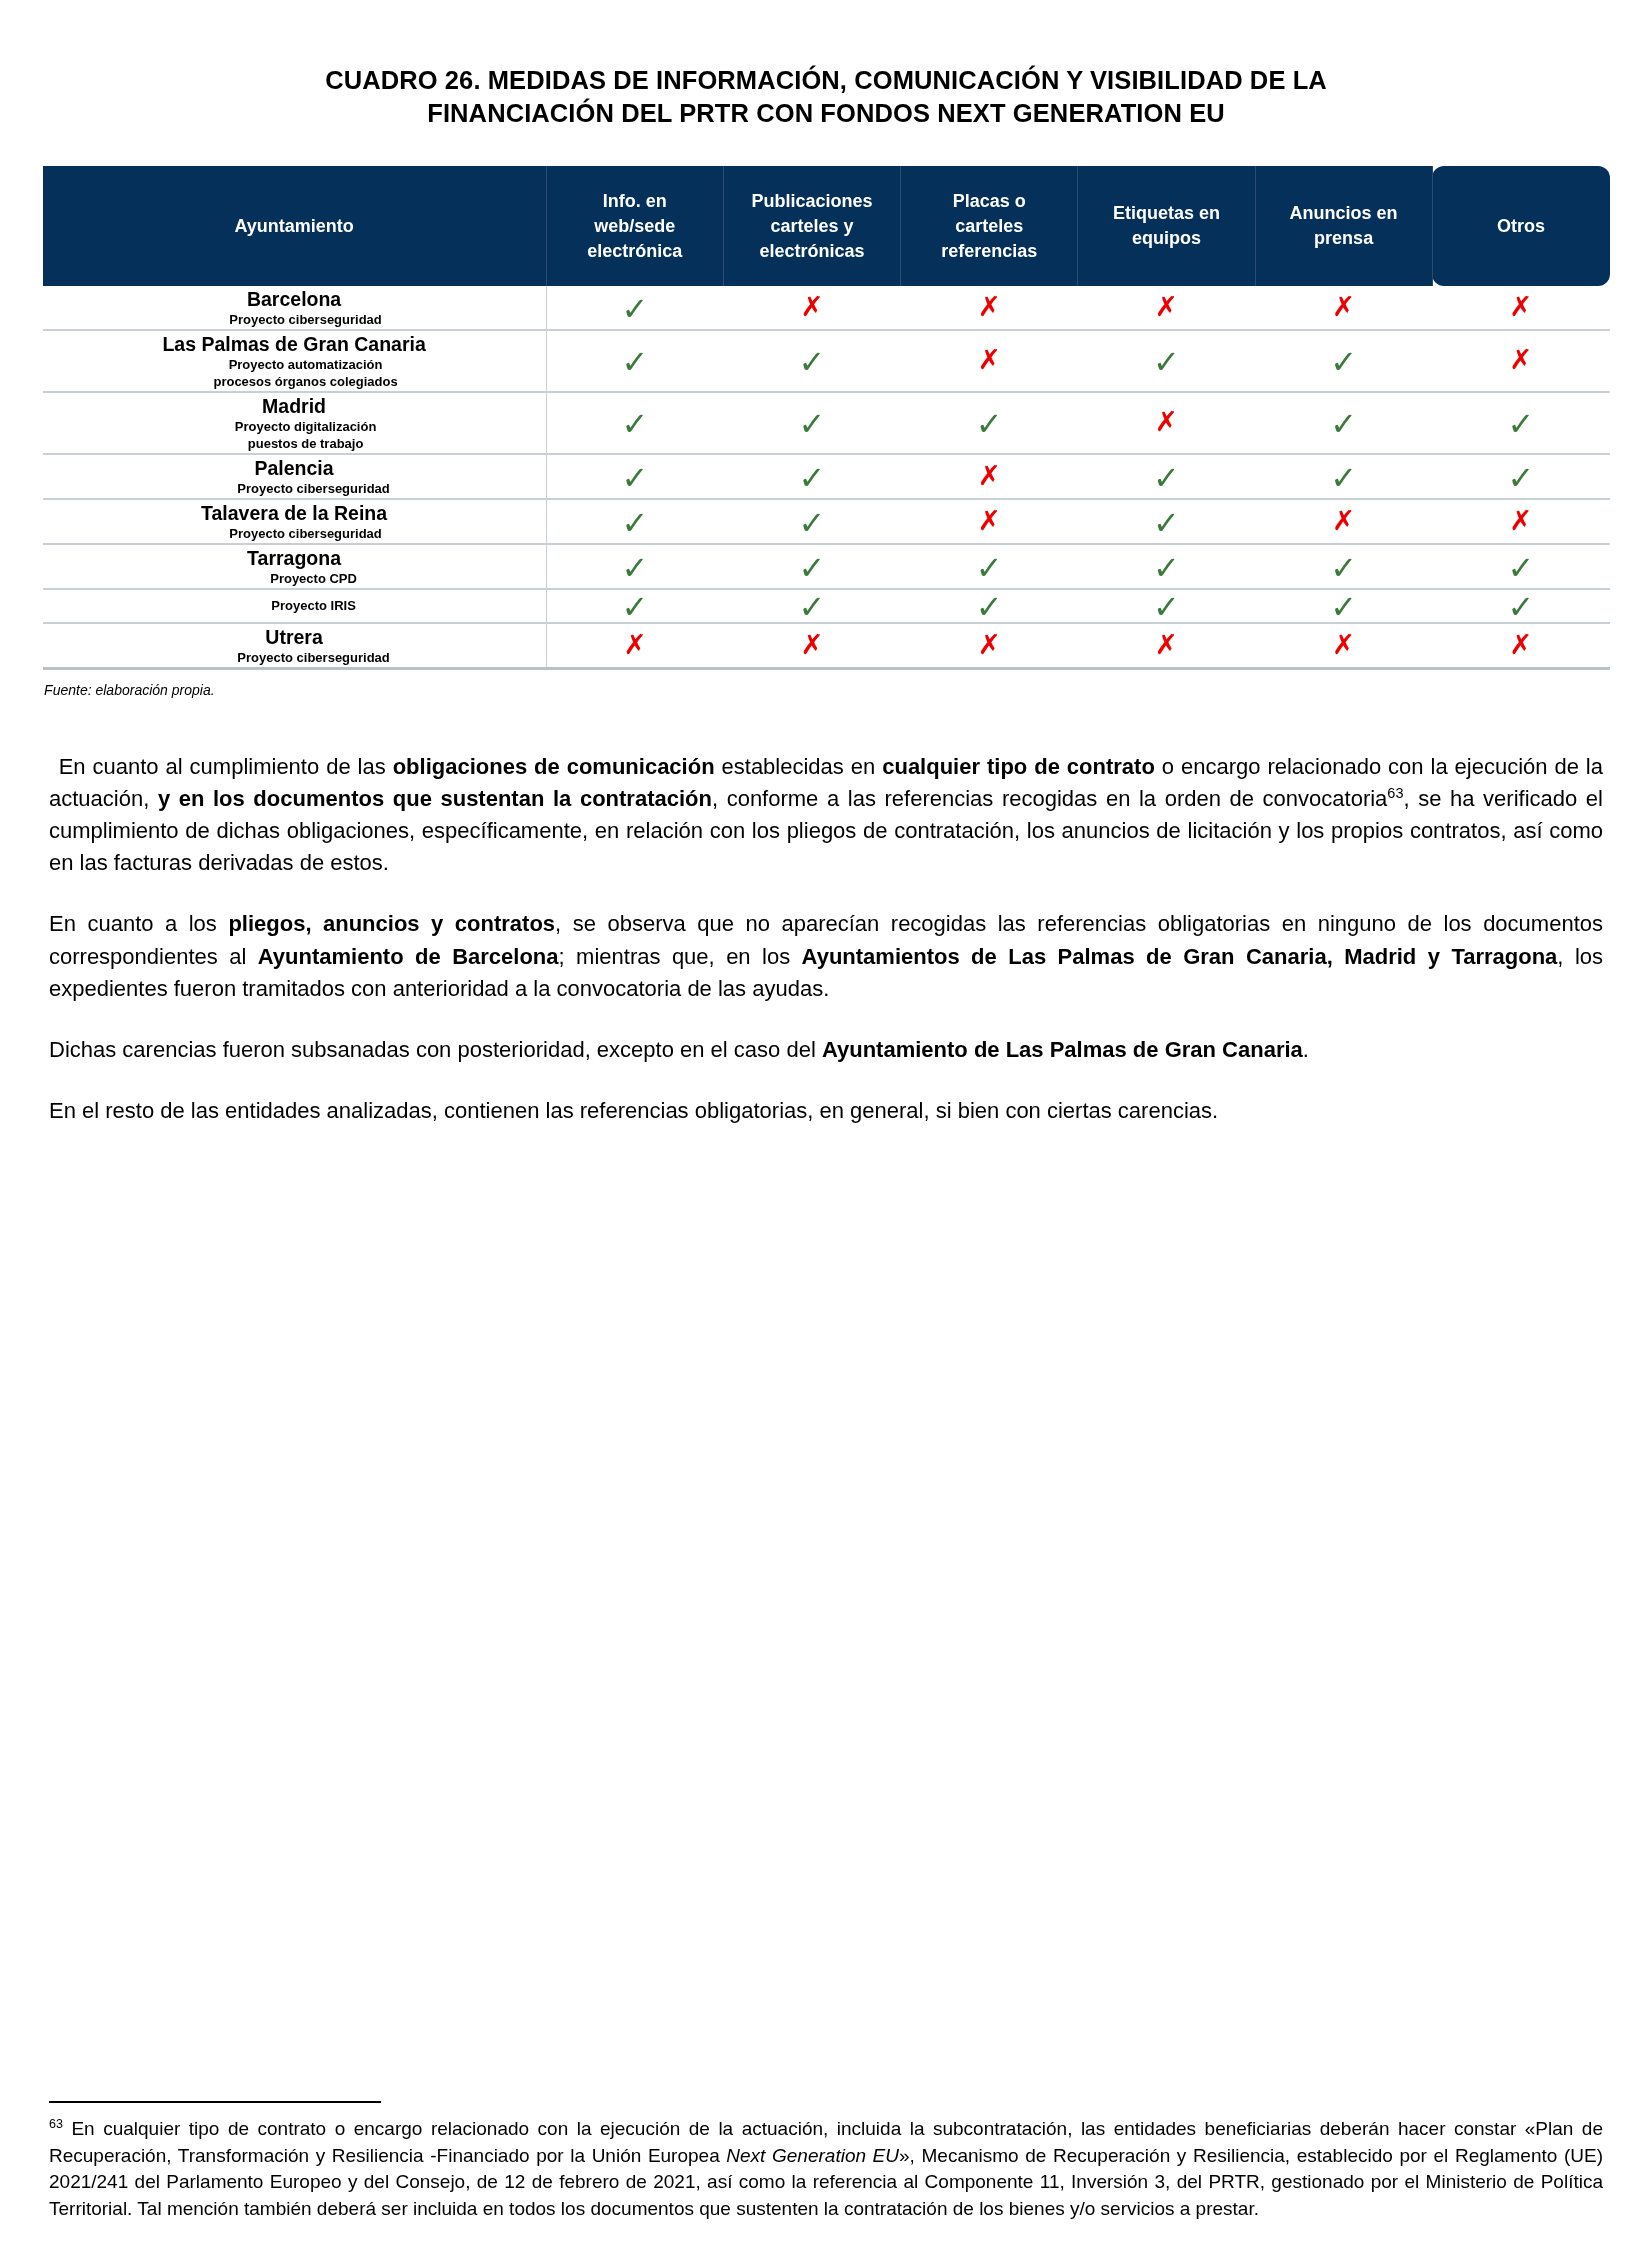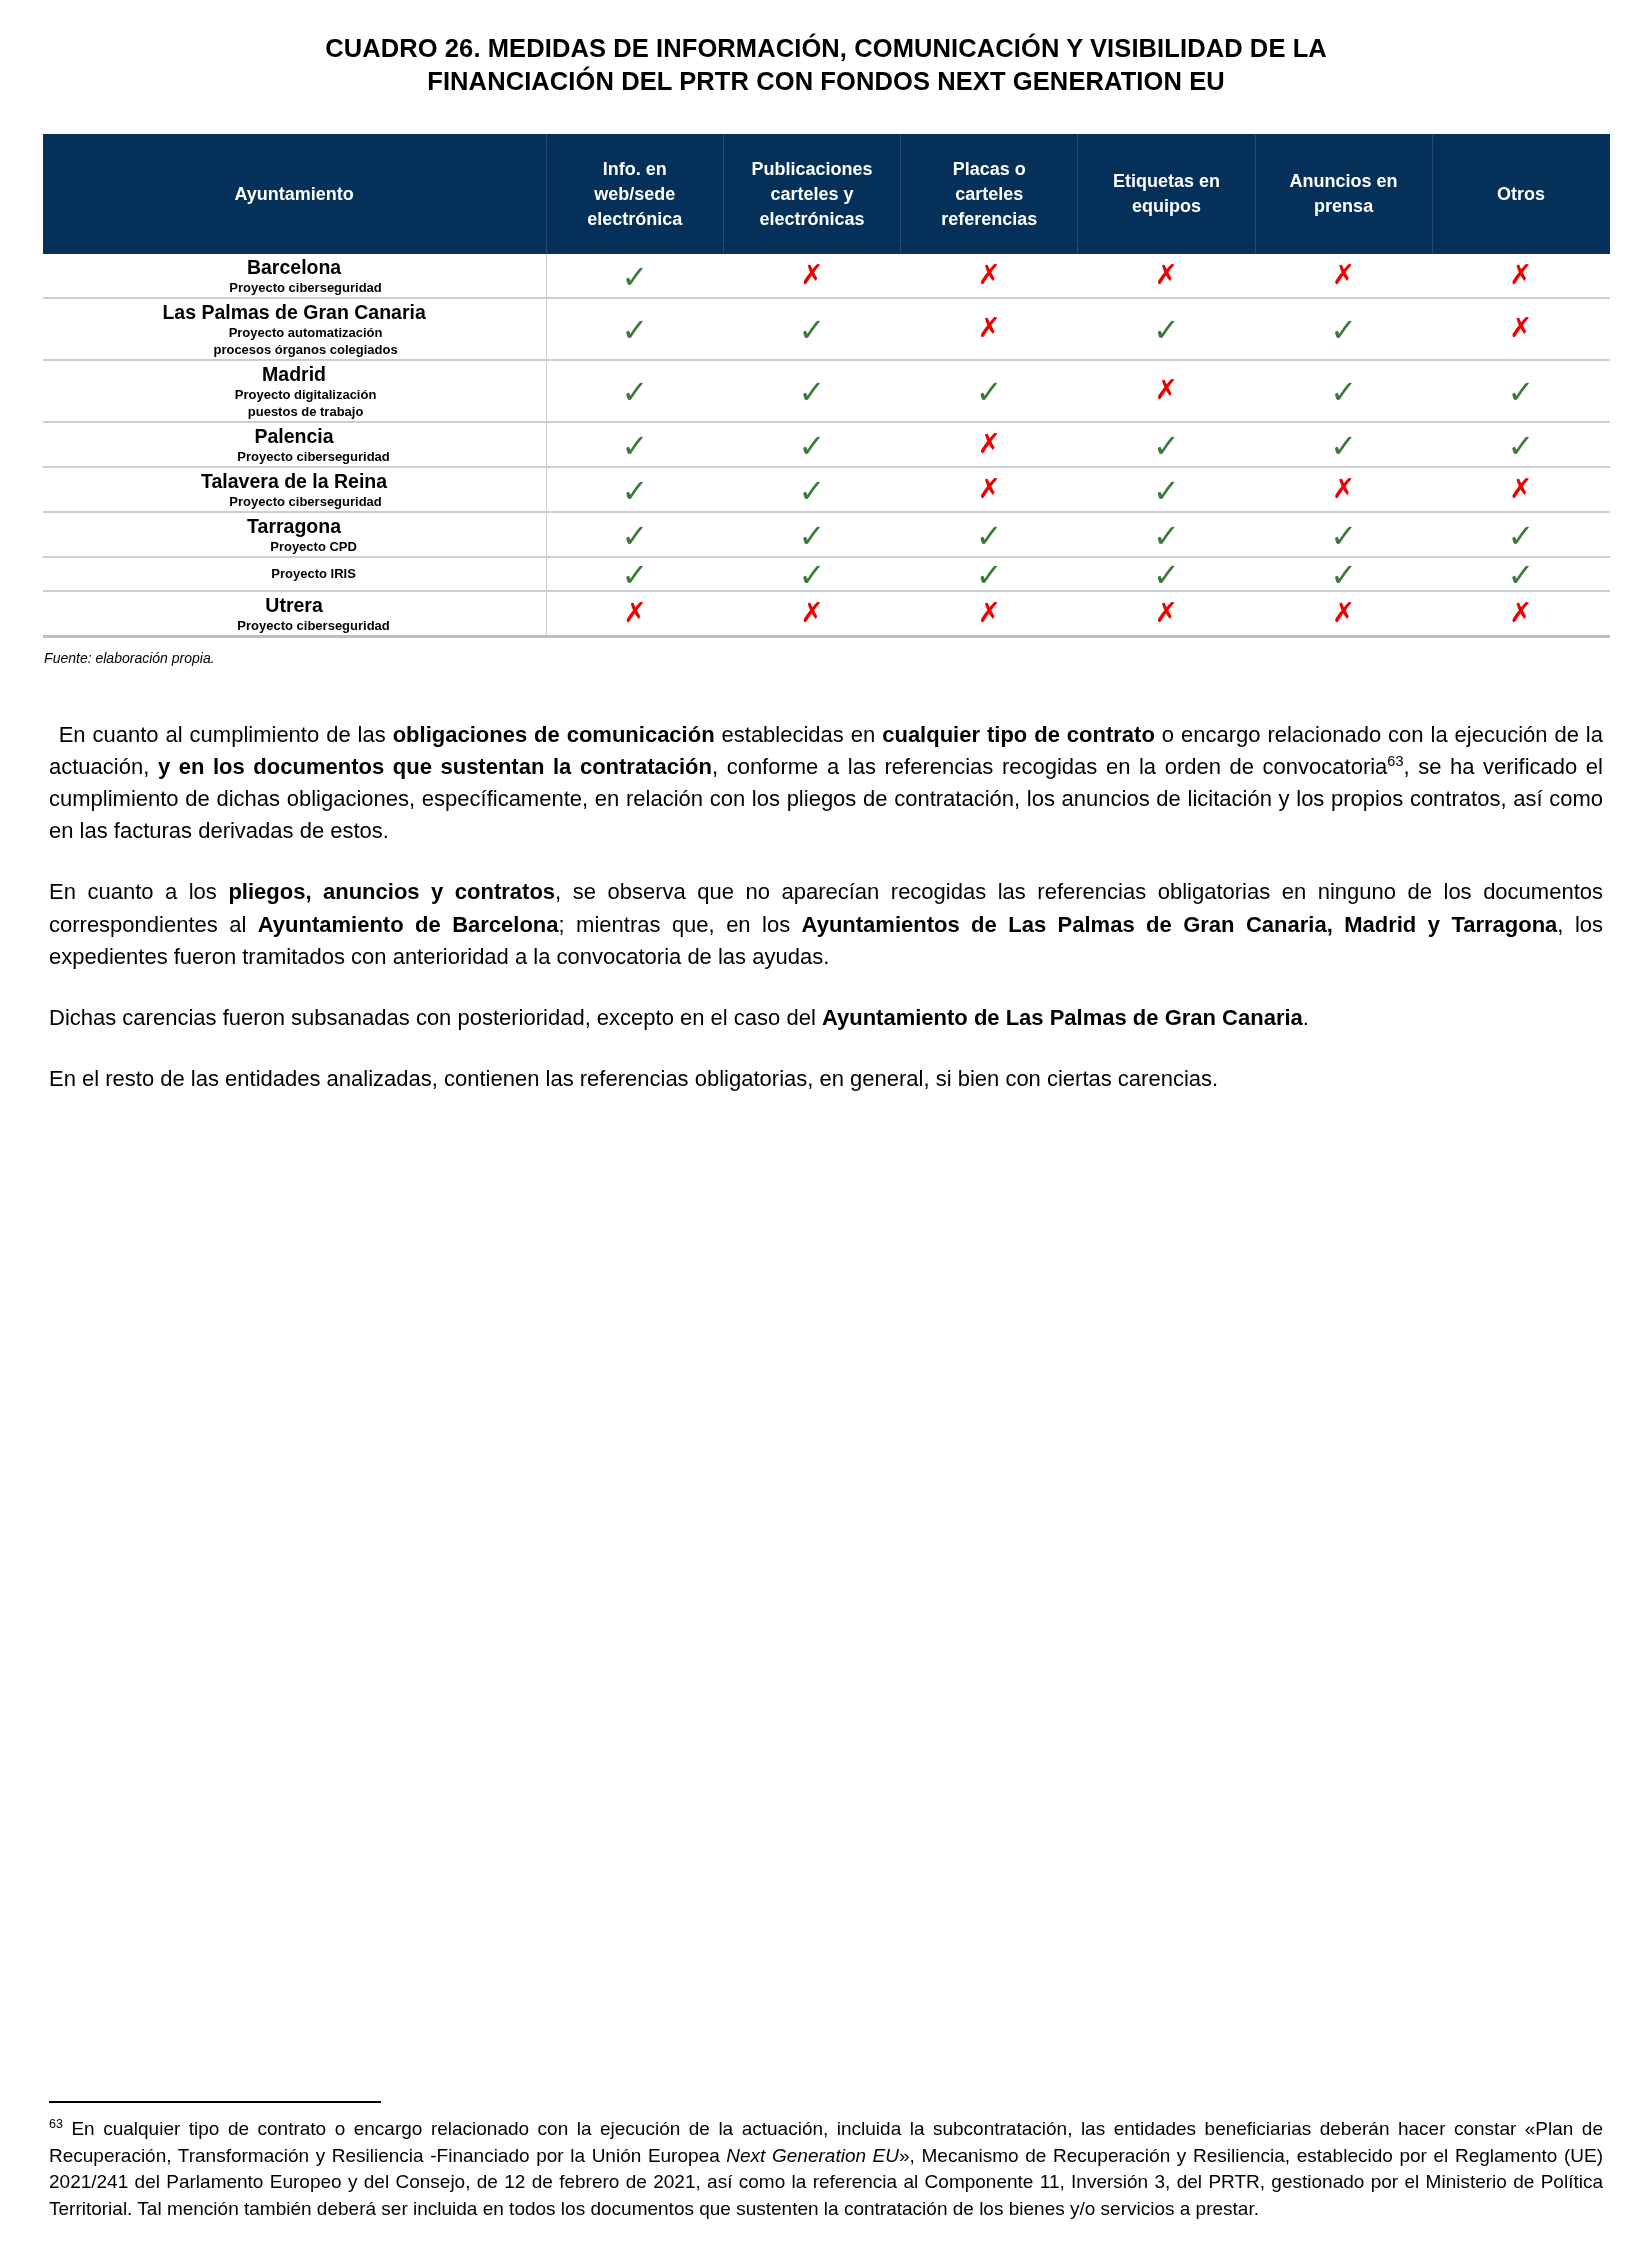--- a/index.html
+++ b/index.html
@@ -19,21 +19,21 @@
     width: 1652px;
     height: 2250px;
     box-sizing: border-box;
     padding: 0 49px;
     position: relative;
   }
 
   
   .doc-title {
     margin: 0;
-    padding-top: 32px;
+    padding-top: 64px;
     font-size: 25.5px;
     font-weight: bold;
     line-height: 1.30;
     text-align: center;
     letter-spacing: 0.1px;
   }
   .doc-title .line { display: block; }
 
   
   .table-wrap {
@@ -52,21 +52,21 @@
     font-size: 18px;
     font-weight: bold;
     line-height: 1.38;
     text-align: center;
     vertical-align: middle;
     padding: 13px 4.9px;
     height: 120px;
     box-sizing: border-box;
     border-right: 1.6px solid #2a4c73;
   }
-  table.data-table thead th:last-child { border-right: none; }
+  table.data-table thead th:last-child { border-right: none; border-radius: 12px; }
   table.data-table thead th.col-entity {
     border-right: 1.6px solid #2a4c73;
   }
 
   col.c-entity { width: 503px; }
   col.c-mark   { width: 177px; }
   col.c-mark-last { width: 177px; }
 
   table.data-table tbody td {
     border-bottom: 2.4px solid #c9cfd6;

